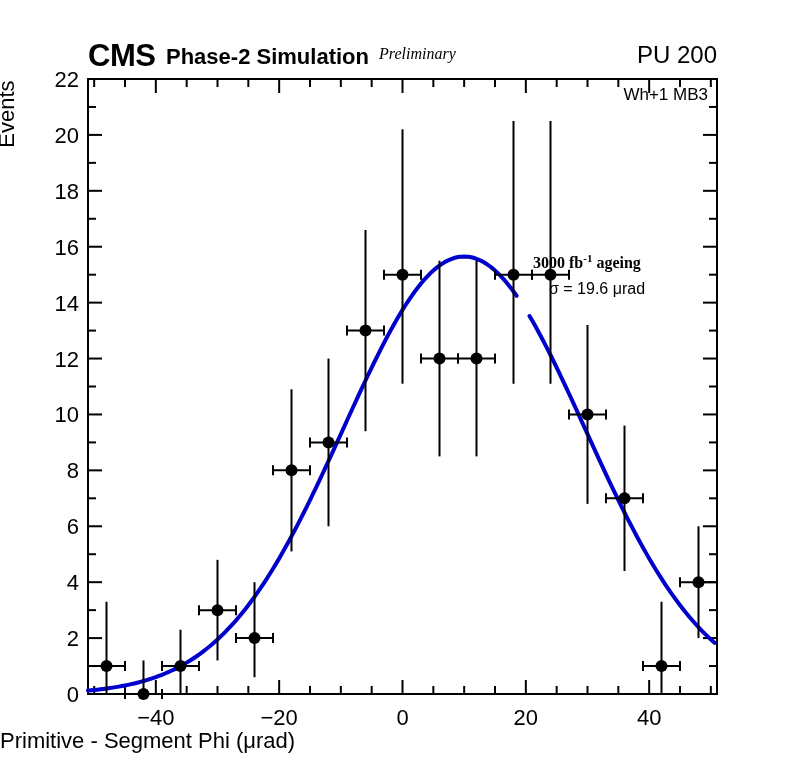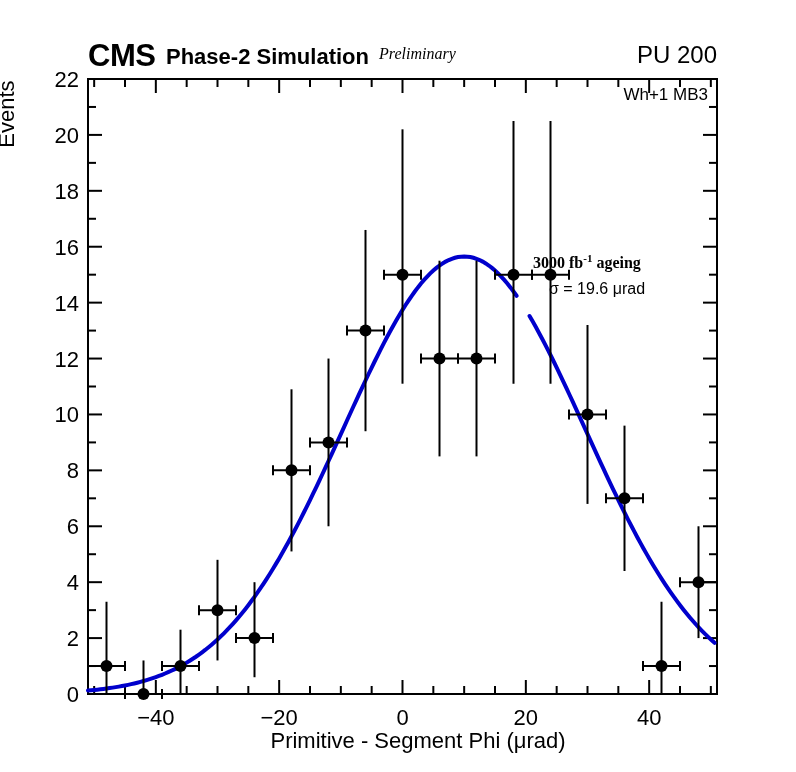--- a/index.html
+++ b/index.html
@@ -12,21 +12,21 @@
   #prelim-label{left:379px;top:45px;font-size:16px;font-style:italic;font-weight:normal;
                 font-family:"Liberation Serif","DejaVu Serif",serif;}
   #pu-label{right:79px;top:41px;font-size:24px;font-weight:normal;}
   #wh-label{position:absolute;right:88px;top:85px;font-size:17px;font-weight:normal;white-space:nowrap;}
   #lumi-label{position:absolute;left:533px;top:240px;font-size:16px;font-weight:bold;
               font-family:"Liberation Serif","DejaVu Serif",serif;white-space:nowrap;margin-top:12px;}
   #lumi-label sup{font-size:11px;}
   #sigma-label{position:absolute;left:549px;top:280px;font-size:16px;white-space:nowrap;text-align:right;}
   #ytitle{position:absolute;left:-6px;top:74px;width:120px;text-align:center;
           transform:rotate(-90deg);transform-origin:50px 50px;font-size:22px;white-space:nowrap;}
-  #xtitle{position:absolute;left:0;right:0;top:728px;text-align:center;font-size:22px;padding-left:40px;}
+  #xtitle{position:absolute;left:0;right:0;top:728px;font-size:22px;}
   #plot-svg{position:absolute;left:0;top:0;}
   .ytl{font-size:22px;text-anchor:end;}
   .xtl{font-size:22px;text-anchor:middle;}
 </style>
 </head>
 <body>
 
 <div id="root">
 
   <div class="hdr" id="cms-label">CMS</div>

